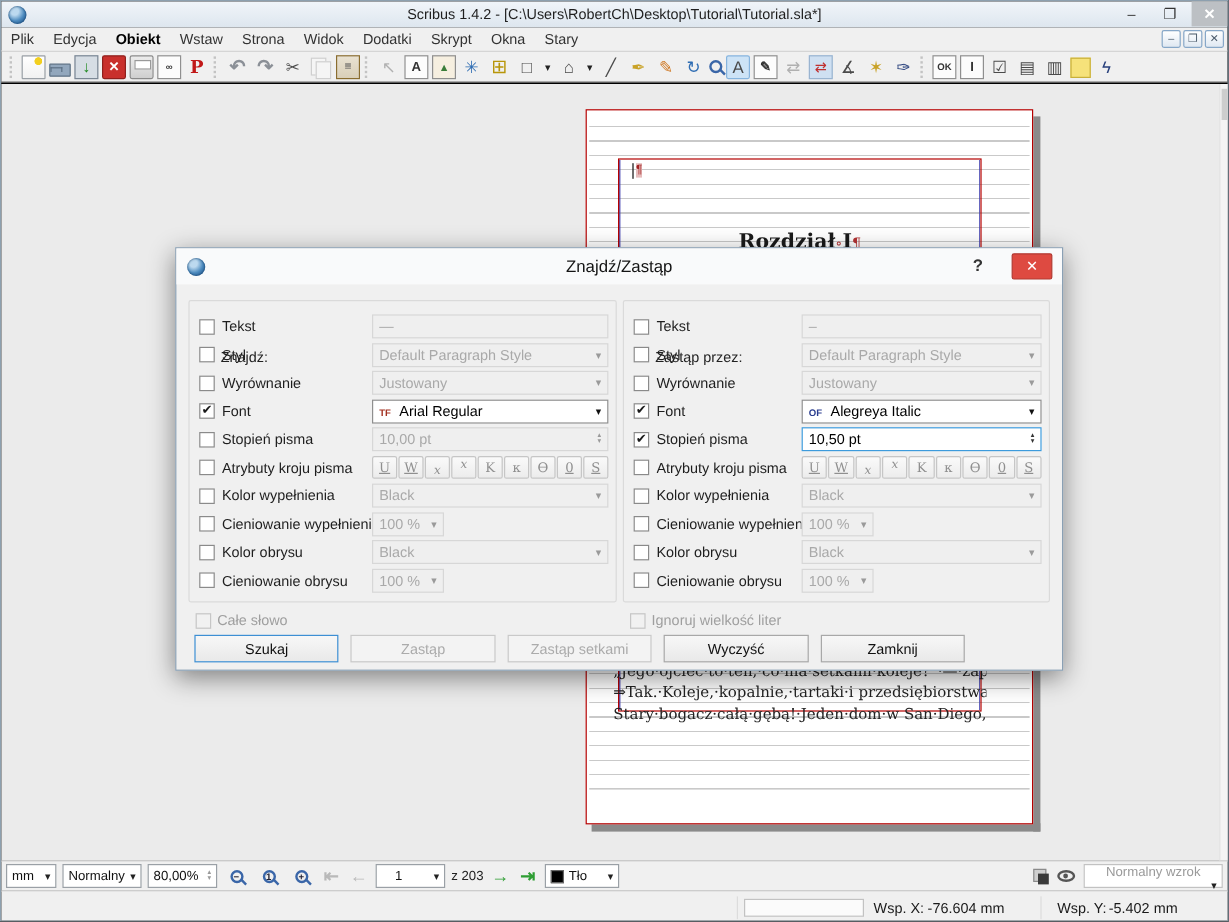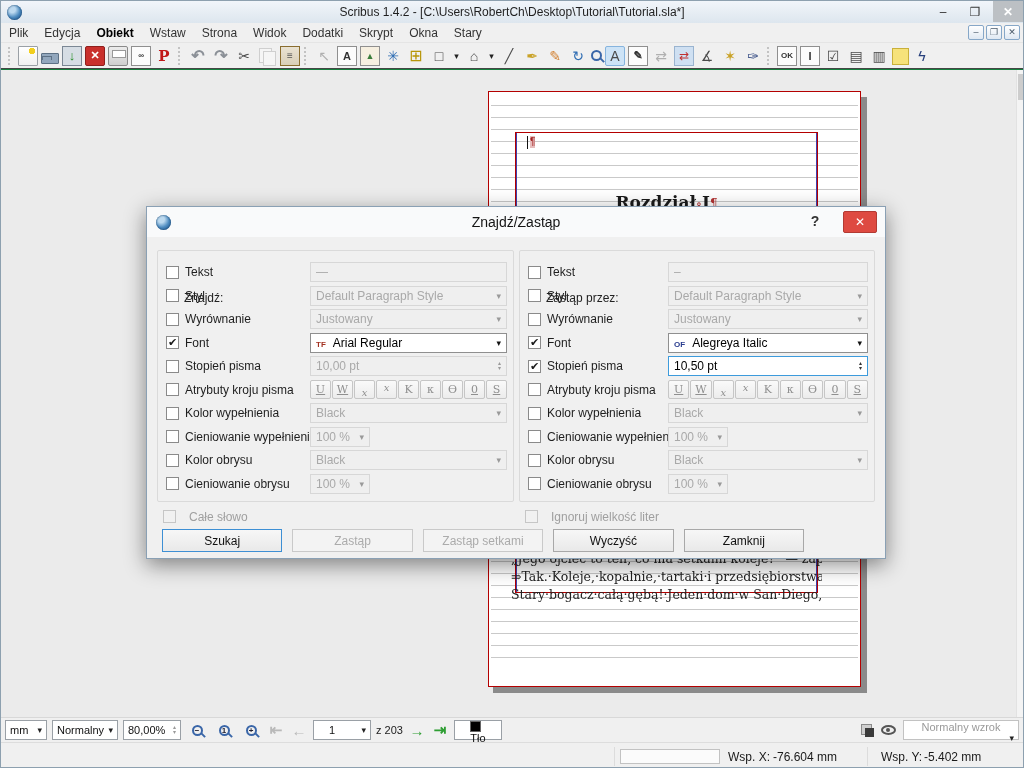--- a/index.html
+++ b/index.html
@@ -1,17 +1,17 @@
 <!DOCTYPE html>
 <html><head>
 <meta charset="utf-8">
 <style>
   html,body{margin:0;padding:0;background:#444;}
   *{box-sizing:border-box;}
-  #window{position:relative;width:1024px;height:768px;background:#15803d;overflow:hidden;
+  #window{position:relative;width:1024px;height:768px;background:#000000;overflow:hidden;
     font-family:"Liberation Sans",sans-serif;border:1px solid #8da0af;}
   i{font-style:normal;}
 
   
   .titlebar{position:absolute;left:0;top:0;width:100%;height:22px;
     background:linear-gradient(#f1f5fa,#dde6ee);display:flex;align-items:center;}
   .globe{width:15px;height:15px;border-radius:50%;flex:none;
     background:radial-gradient(circle at 35% 30%,#bcd9ef 0 22%,#4e8cc0 55%,#1c4f86 95%);
     box-shadow:inset 0 0 2px #0d3a66;}
   .titlebar .globe{margin:0 6px;}
@@ -131,21 +131,21 @@
   .badge i{font-size:8px;}
   .attrs{width:197px;flex:none;display:flex;gap:1px;}
   .gbox.repl .attrs{width:200px;}
   .attr-btn{flex:1;height:19px;border:1px solid #c6c6c6;border-radius:2px;
     background:linear-gradient(#fafafa,#ececec);font-family:"DejaVu Serif",serif;
     font-size:11px;color:#8f8f8f;display:flex;align-items:center;justify-content:center;}
   .attr-btn.ul{text-decoration:underline;}
   .attr-btn.sub{font-style:italic;font-size:10px;padding-top:5px;}
   .attr-btn.sup{font-style:italic;font-size:10px;padding-bottom:5px;}
   .optrow{position:absolute;left:16px;top:303px;width:710px;height:16px;font-size:12px;color:#9f9f9f;}
-  .opt{position:absolute;display:flex;align-items:flex-start;gap:13px;}
+  .opt{position:absolute;display:flex;align-items:flex-end;gap:5px;}
   .opt .cb{margin:0;}
   .opt.o2{left:362px;}
   .btnrow{position:absolute;left:15px;top:322px;width:642px;display:flex;gap:10px;}
   .dbtn{flex:1;height:23px;border:1px solid #a8a8a8;background:linear-gradient(#f7f7f7,#e9e9e9);
     font-size:12px;color:#111;display:flex;align-items:center;justify-content:center;}
   .dbtn.def{border:1px solid #3d8fd4;}
   .dbtn.dis{color:#ababab;border-color:#c9c9c9;background:#f3f3f3;}
 
   
   .bottombar{position:absolute;left:0;top:716px;width:1024px;height:25px;background:#f0f0f0;
@@ -540,21 +540,21 @@
       </span>
     <span class="navbtn g">⇤</span>
     <span class="navbtn g">←</span>
     <span class="fsel" style="width:58px;">
         <i style="margin:0 auto;">1</i>
         <span class="arrow">▾</span>
       </span>
     <span class="lbl">z 203</span>
     <span class="navbtn grn">→</span>
     <span class="navbtn grn">⇥</span>
-    <span class="fsel" style="width:48px;flex-direction:column;">
+    <span class="fsel" style="width:62px;">
         <span class="swatch"></span>
         <i>Tło</i>
         <span class="arrow">▾</span>
       </span>
     <span class="rightcluster">
       <span class="ico-layers"></span>
       <span class="ico-eye"></span>
       <span class="fsel dim" style="width:116px;">
           <i>Normalny wzrok</i>
           <span class="arrow">▾</span>

